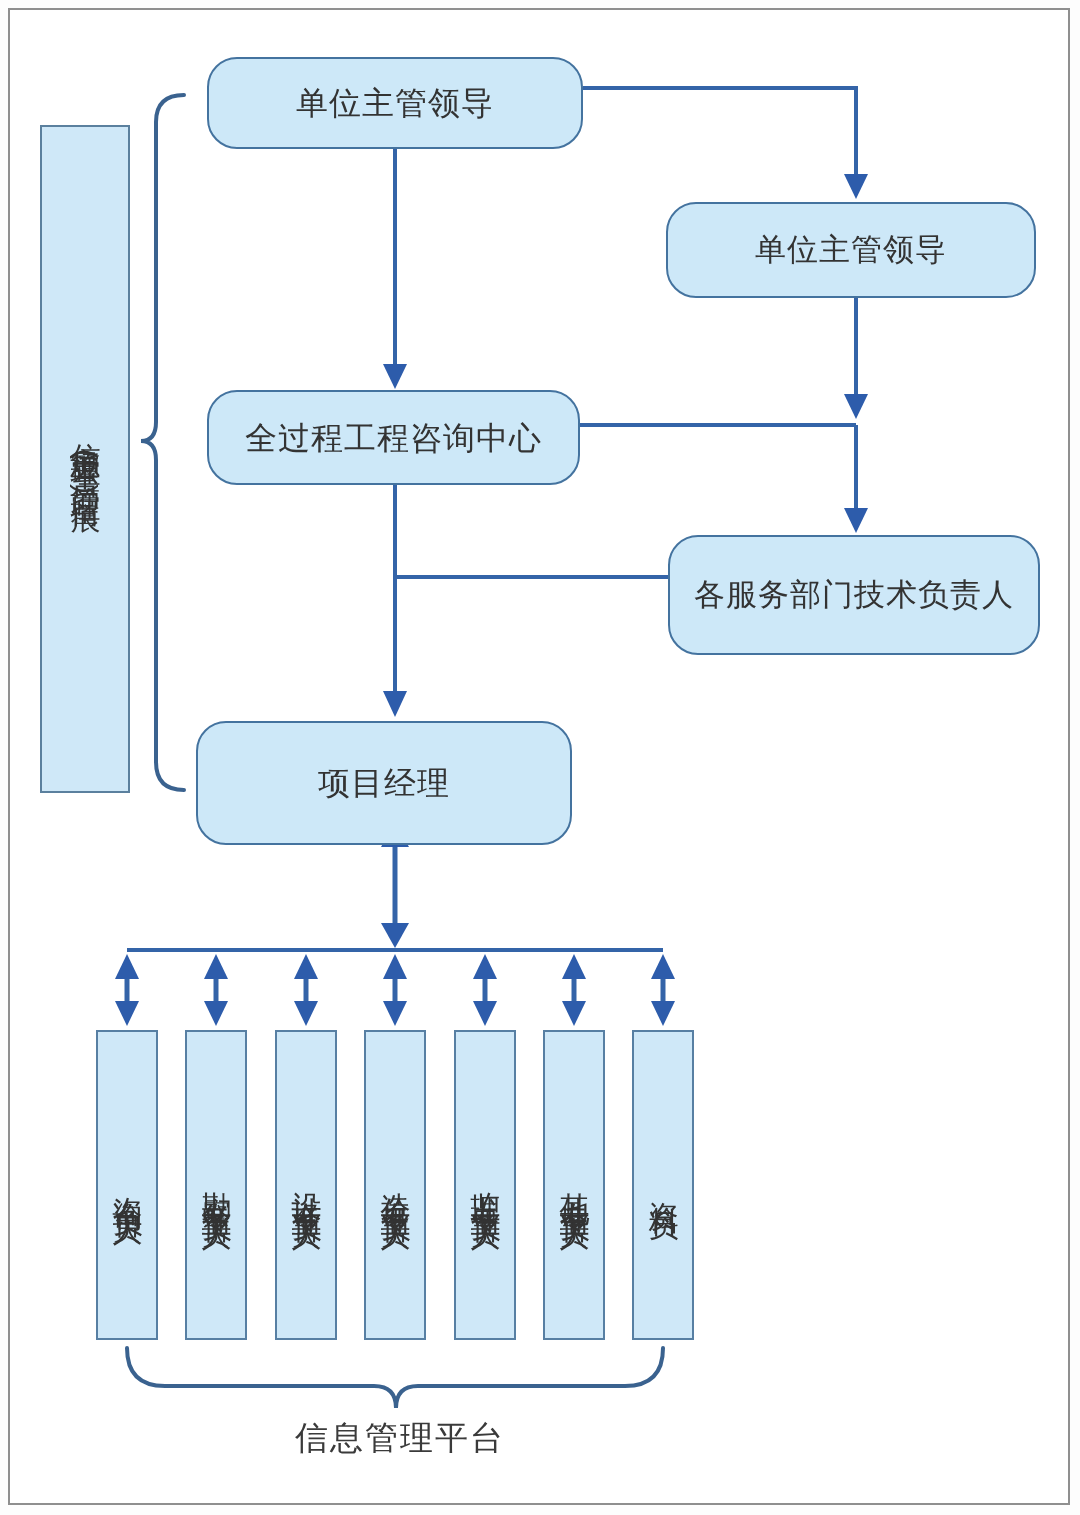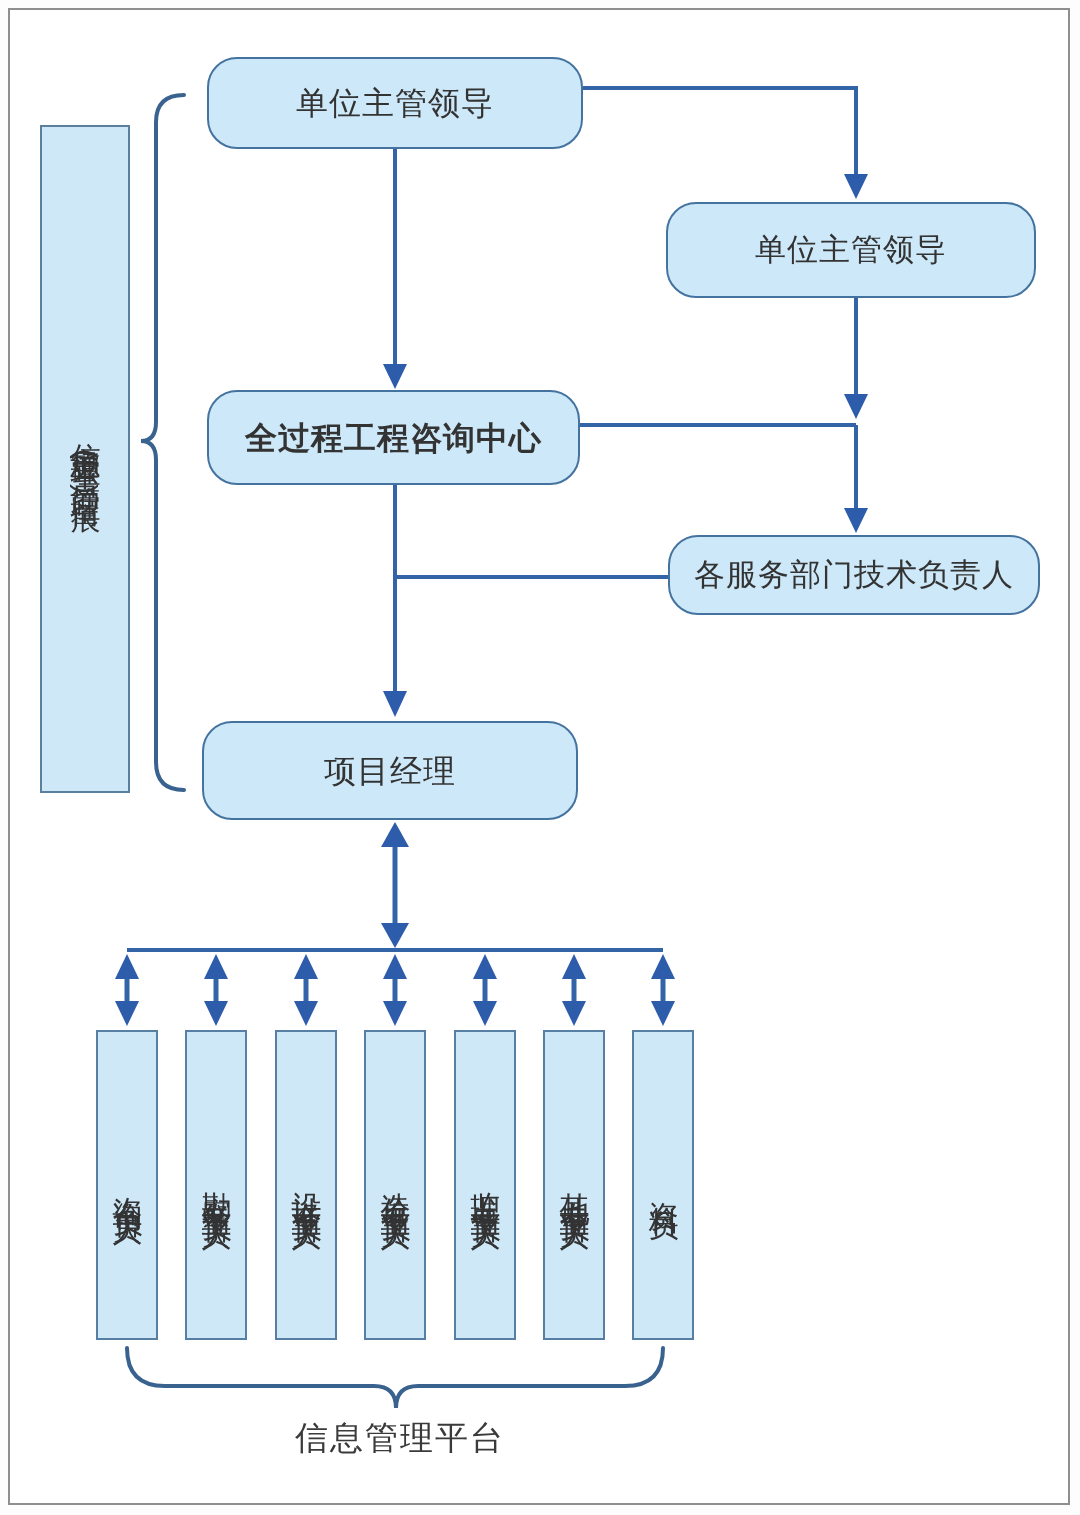--- a/index.html
+++ b/index.html
@@ -139,29 +139,29 @@
   </div>
 
   <div class="node" style="left:207px;top:57px;width:376px;height:92px;">
     <div>单位主管领导</div>
   </div>
 
   <div class="node" style="left:666px;top:202px;width:370px;height:96px;font-size:31px;">
     <div>单位主管领导</div>
   </div>
 
-  <div class="node" style="left:207px;top:390px;width:373px;height:95px;font-weight:bold;">
+  <div class="node" style="left:207px;top:390px;width:373px;height:95px;">
     <div>全过程工程咨询中心</div>
   </div>
 
-  <div class="node" style="left:668px;top:535px;width:372px;height:80px;font-size:31px;">
+  <div class="node" style="left:668px;top:535px;width:372px;height:120px;font-size:31px;">
     <div>各服务部门技术负责人</div>
   </div>
 
-  <div class="node" style="left:202px;top:721px;width:376px;height:99px;">
+  <div class="node" style="left:196px;top:721px;width:376px;height:124px;">
     <div>项目经理</div>
   </div>
 
   <div class="rolebox" style="left:96px;">
     <div class="vtext">咨询负责人</div>
   </div>
   <div class="rolebox" style="left:185px;">
     <div class="vtext">勘察专业负责人</div>
   </div>
   <div class="rolebox" style="left:275px;">

